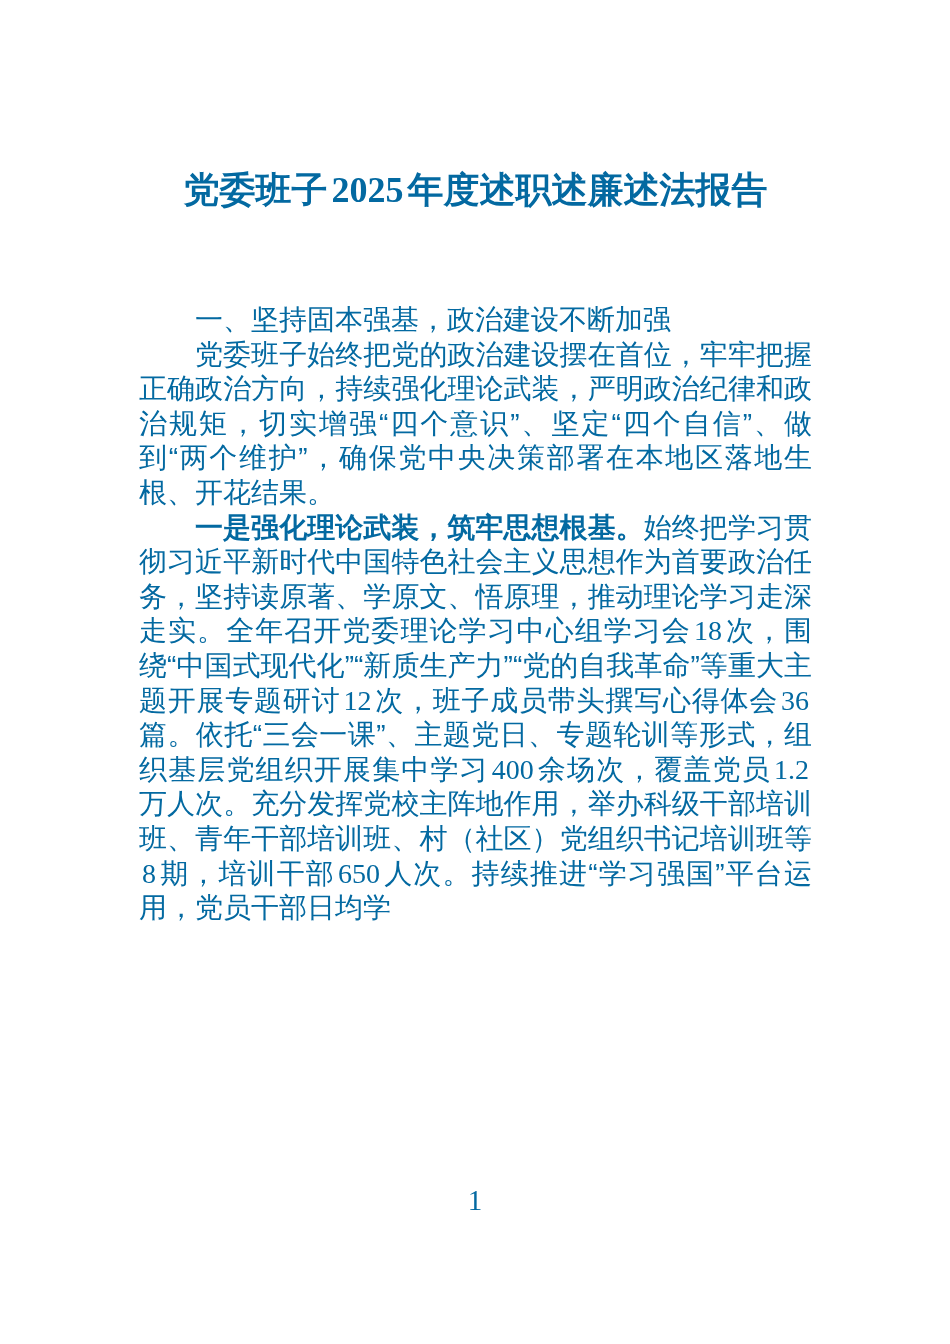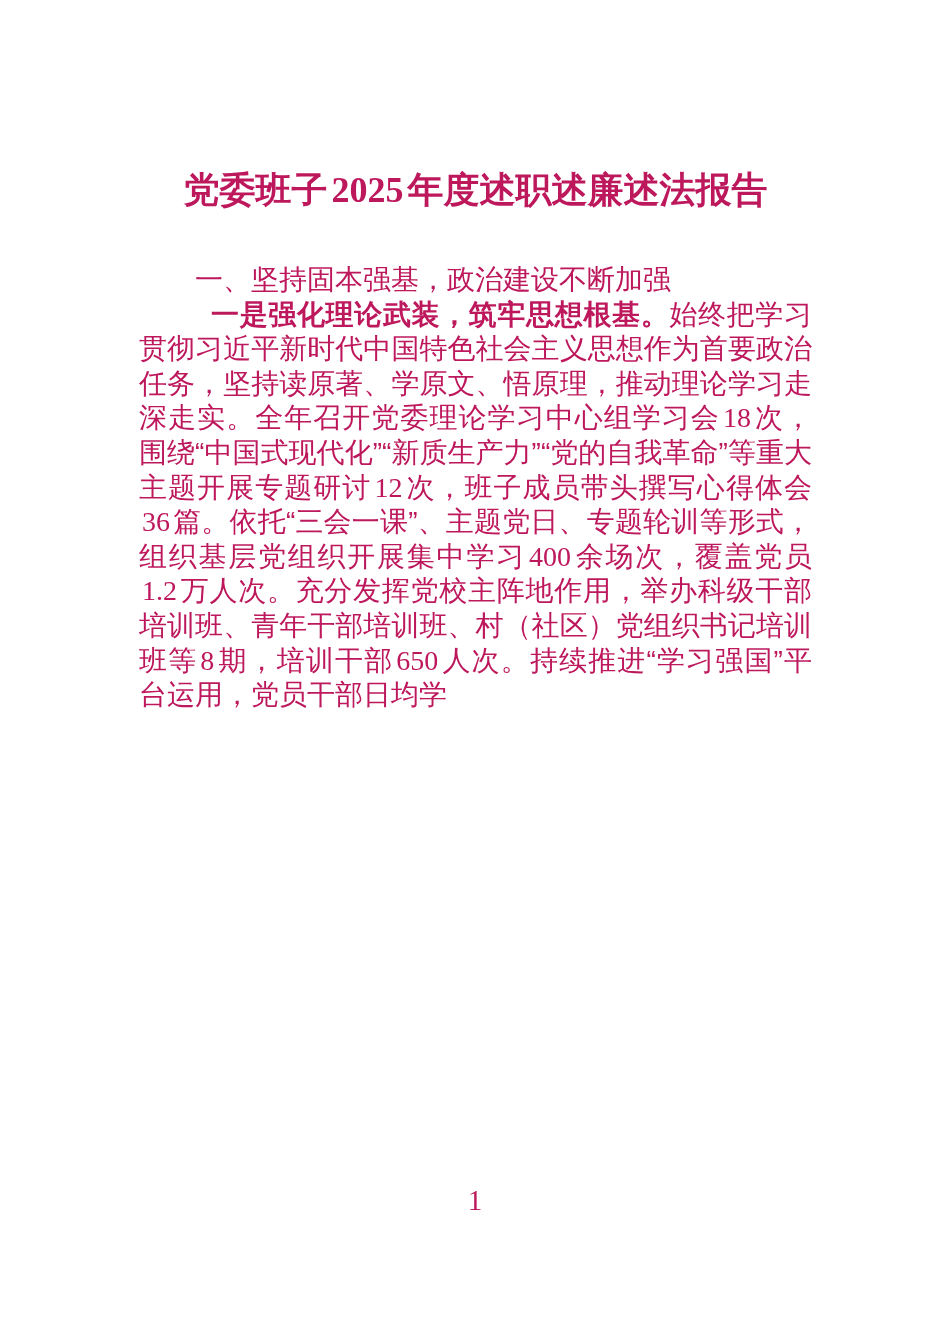--- a/index.html
+++ b/index.html
@@ -5,21 +5,21 @@
   html, body {
     margin: 0;
     padding: 0;
     background: #ffffff;
   }
   .page {
     position: relative;
     width: 950px;
     height: 1344px;
     background: #ffffff;
-    color: #be185d;
+    color: #0369a1;
     font-family: "Liberation Sans", sans-serif;
     overflow: hidden;
   }
   .doc-title {
     position: absolute;
     top: 166px;
     left: 139px;
     width: 673px;
     margin: 0;
     text-align: center;
@@ -38,24 +38,24 @@
     text-align: justify;
     text-justify: inter-ideograph;
   }
   .doc-body p {
     margin: 0;
     padding: 0;
     text-indent: 2em;
   }
   .doc-body p.heading {
     font-weight: normal; 
+    margin-top: 40px;
   }
   .doc-body b.bold-lead {
     font-weight: bold;
-    margin-left: 16px;
   }
   
   .latin {
     font-family: "Liberation Serif", serif;
     padding: 0 3px;
   }
   .doc-title .latin {
     padding: 0 4px;
   }
   .page-num {
@@ -69,17 +69,18 @@
   }
 </style>
 </head>
 <body>
 
 <div class="page">
   <h1 class="doc-title">党委班子<span class="latin">2025</span>年度述职述廉述法报告</h1>
 
   <div class="doc-body" id="doc-body">
       <p class="heading">一、坚持固本强基，政治建设不断加强</p>
+      <p class="body">党委班子始终把党的政治建设摆在首位，牢牢把握正确政治方向，持续强化理论武装，严明政治纪律和政治规矩，切实增强“四个意识”、坚定“四个自信”、做到“两个维护”，确保党中央决策部署在本地区落地生根、开花结果。</p>
       <p class="body"><b class="bold-lead">一是强化理论武装，筑牢思想根基。</b>始终把学习贯彻习近平新时代中国特色社会主义思想作为首要政治任务，坚持读原著、学原文、悟原理，推动理论学习走深走实。全年召开党委理论学习中心组学习会<span class="latin">18</span>次，围绕“中国式现代化”“新质生产力”“党的自我革命”等重大主题开展专题研讨<span class="latin">12</span>次，班子成员带头撰写心得体会<span class="latin">36</span>篇。依托“三会一课”、主题党日、专题轮训等形式，组织基层党组织开展集中学习<span class="latin">400</span>余场次，覆盖党员<span class="latin">1.2</span>万人次。充分发挥党校主阵地作用，举办科级干部培训班、青年干部培训班、村（社区）党组织书记培训班等<span class="latin">8</span>期，培训干部<span class="latin">650</span>人次。持续推进“学习强国”平台运用，党员干部日均学</p>
     </div>
 
   <div class="page-num">1</div>
 </div>
 
 </body></html>

